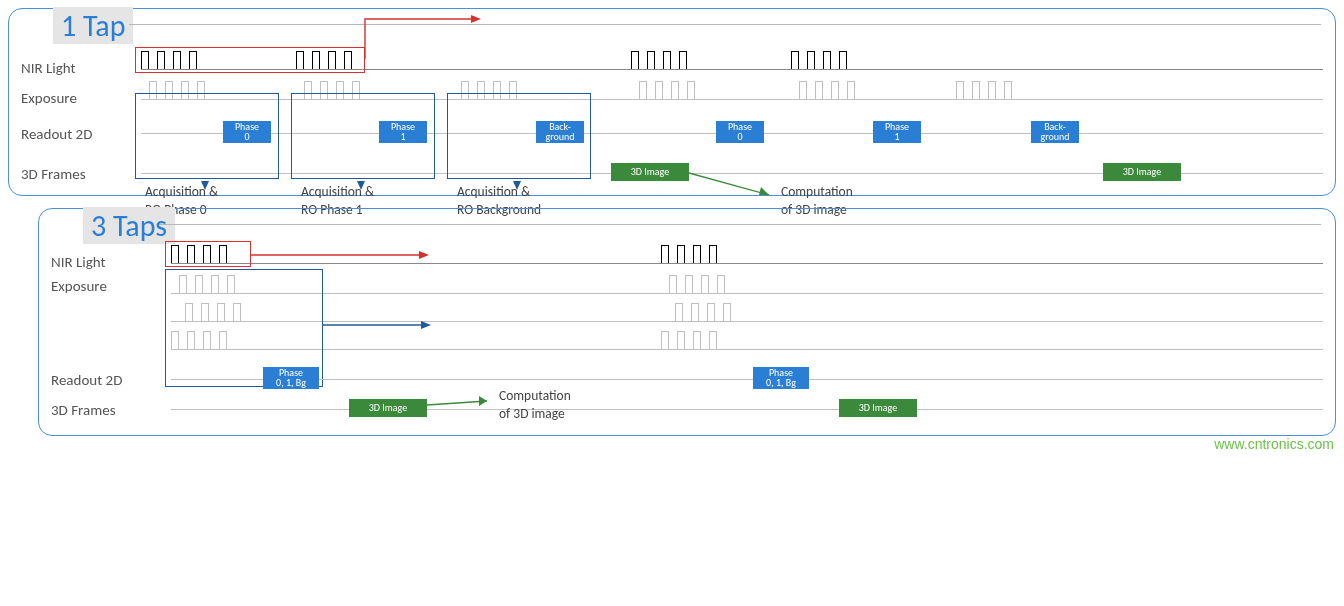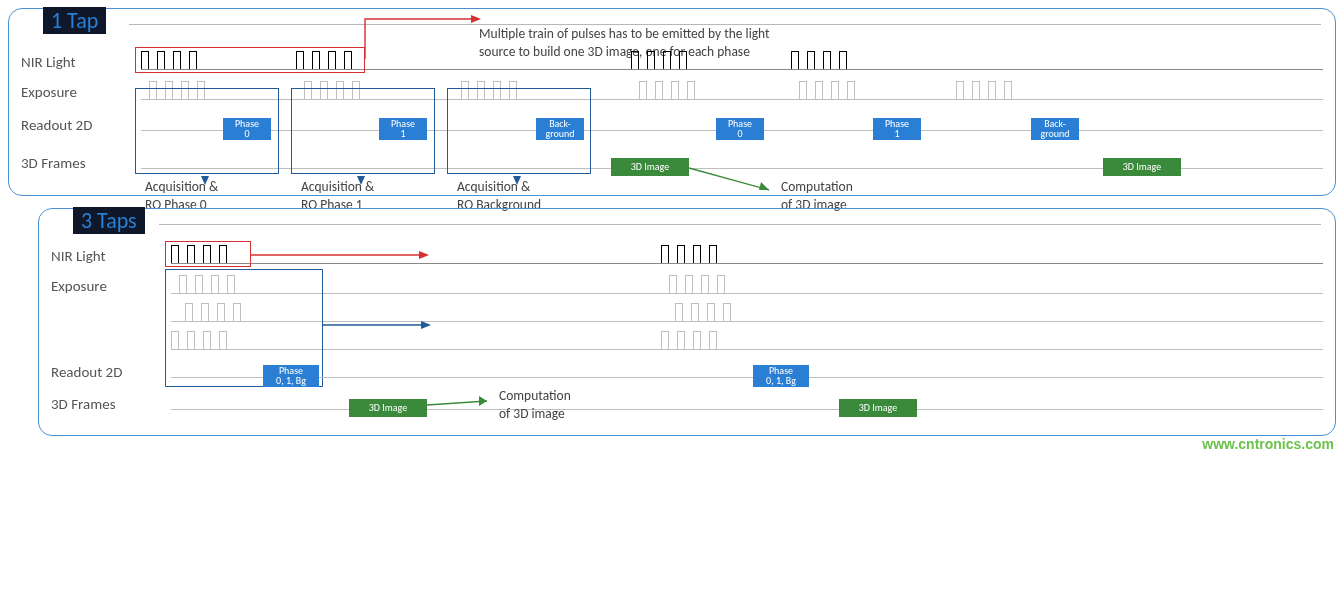--- a/index.html
+++ b/index.html
@@ -15,39 +15,39 @@
   }
   .panel {
     border: 1px solid #4a90d9;
     border-radius: 14px;
     padding: 8px 12px 12px 12px;
     margin-bottom: 12px;
     position: relative;
   }
   .panel-title {
     color: #2a7fd4;
-    font-size: 22px;
+    font-size: 30px;
     position: absolute;
     top: -2px;
-    left: 34px;
-    background: #0f172a;
+    left: 44px;
+    background: #e5e5e5;
     padding: 0 8px;
   }
   .title-rule {
     position: absolute;
     top: 15px;
     left: 120px;
     right: 14px;
     height: 0;
     border-top: 1px solid #b8b8b8;
   }
   .rows { margin-top: 30px; }
   .row {
     display: flex;
-    align-items: center;
+    align-items: flex-end;
     min-height: 30px;
     position: relative;
   }
   .row-label {
     width: 120px;
     flex: 0 0 120px;
     font-size: 15px;
     color: #555;
     padding-right: 6px;
   }
@@ -123,31 +123,29 @@
     border-style: solid;
   }
   .ah-down   { border-width: 9px 4px 0 4px; }
   .watermark {
     position: absolute;
     right: 10px;
     bottom: 4px;
     color: #6cc24a;
     font-size: 14px;
     font-family: Arial, sans-serif;
-    font-weight: bold;
   }
 </style>
 </head>
 <body>
 
 <div class="panel">
   <div class="panel-title">1 Tap</div>
   <div class="title-rule"></div>
 
-  <div class="ann" style="left:470px; top:16px;">Multiple train of pulses has to be emitted by the light<br>source to build one 3D image, one for each phase</div>
 
   <div class="rows">
 
     <div class="row">
       <div class="row-label">NIR Light</div>
       <div class="track">
         <div class="baseline"></div>
 
         <div class="pulses" style="left:0px;"><span class="pulse"></span><span class="pulse"></span><span class="pulse"></span><span class="pulse"></span></div>
         <div class="pulses" style="left:155px;"><span class="pulse"></span><span class="pulse"></span><span class="pulse"></span><span class="pulse"></span></div>

